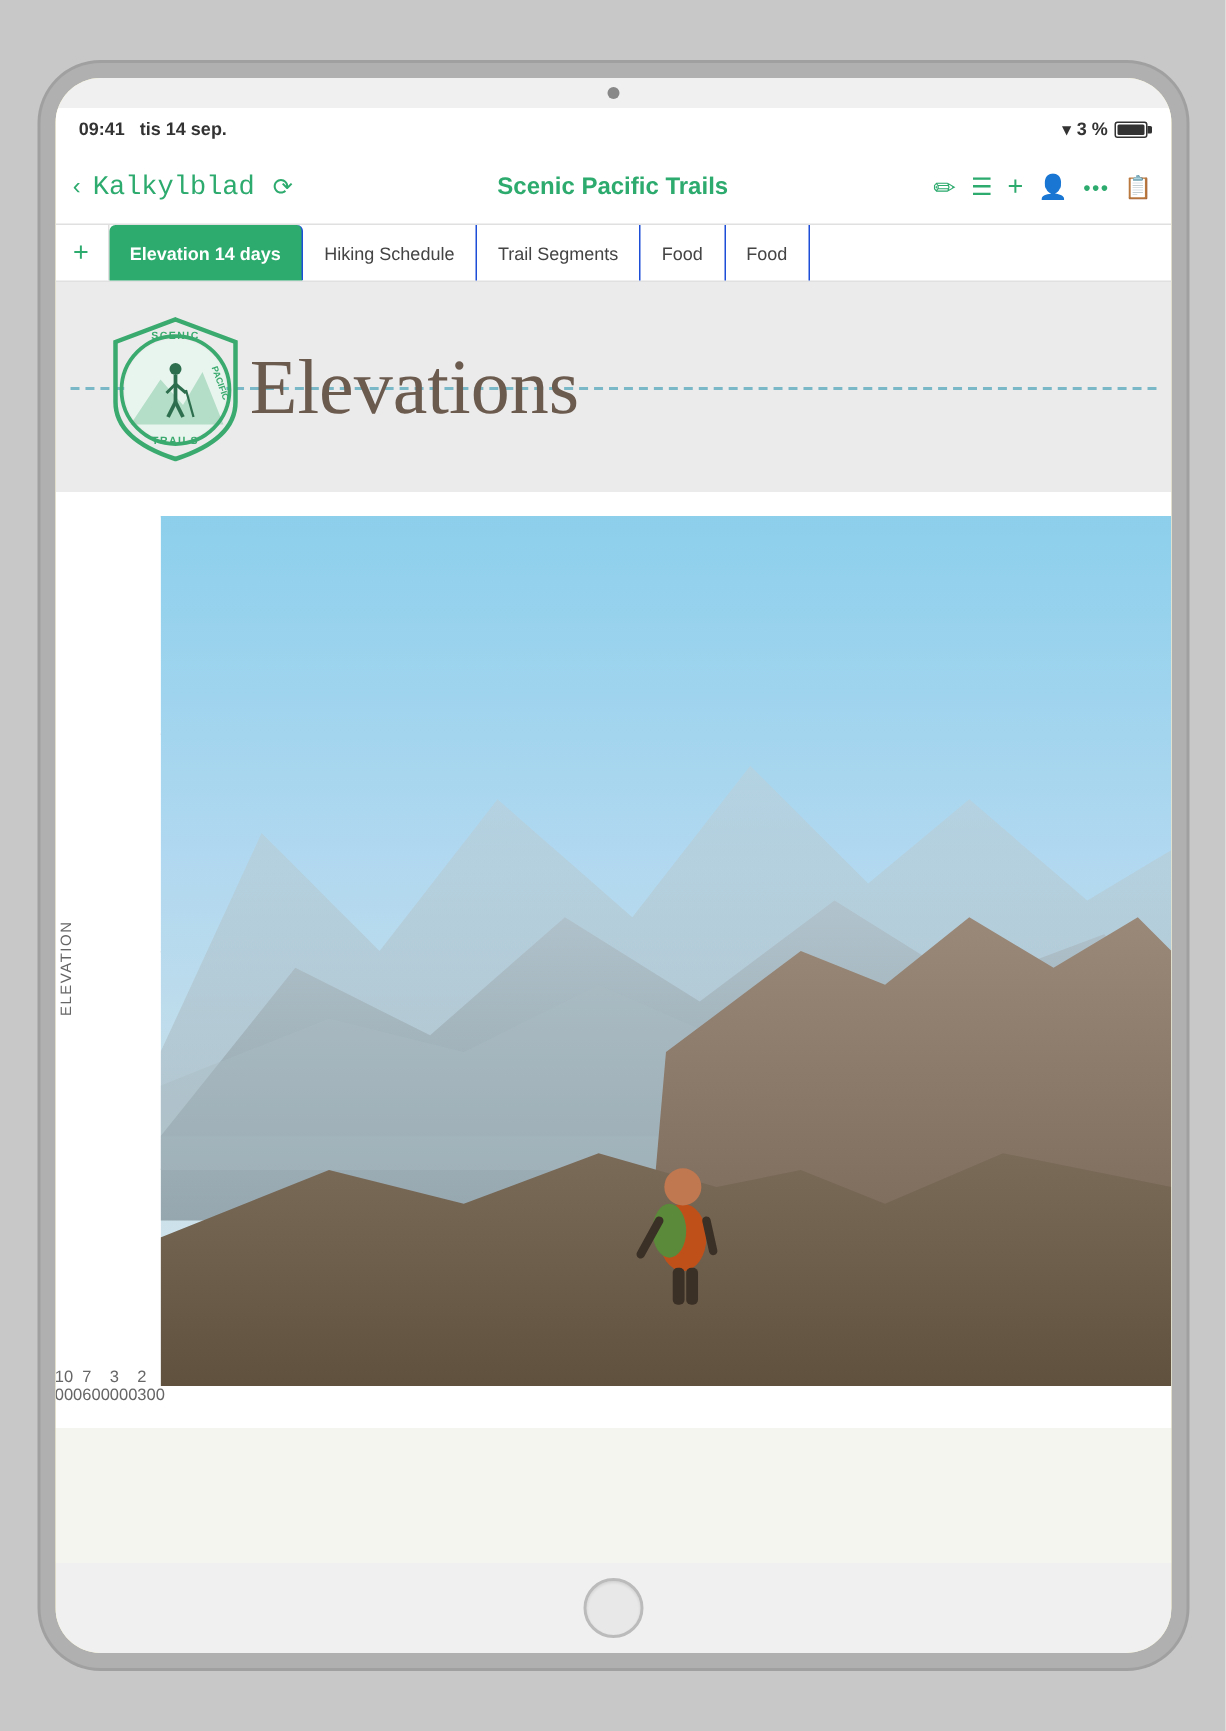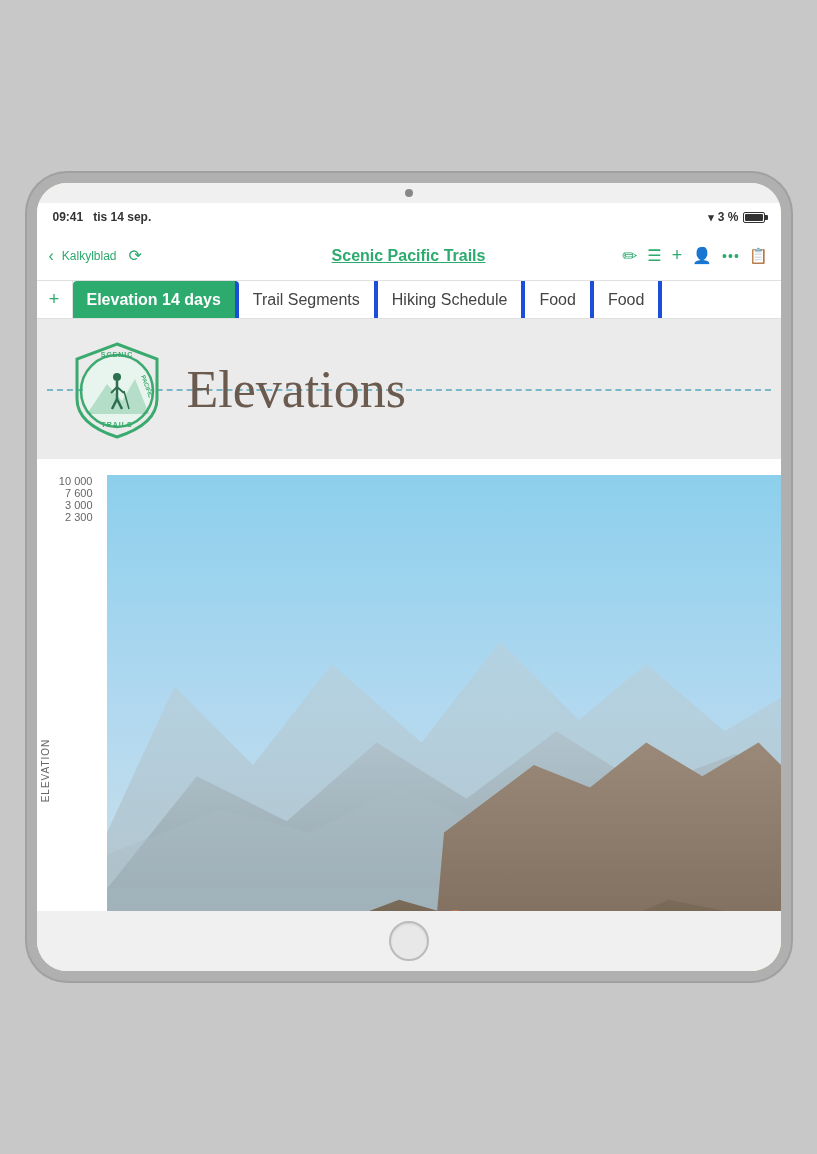--- a/index.html
+++ b/index.html
@@ -10,21 +10,21 @@
       background: #c8c8c8;
       display: flex;
       align-items: center;
       justify-content: center;
       font-family: -apple-system, 'Helvetica Neue', sans-serif;
       overflow: hidden;
     }
 
     .device {
       width: 744px;
-      height: 788px;
+      height: 1050px;
       background: #fef9c3;
       border-radius: 30px;
       box-shadow: 0 0 0 10px #b0b0b0, 0 0 0 12px #a0a0a0;
       overflow: hidden;
       position: relative;
       display: flex;
       flex-direction: column;
     }
 
     .top-camera {
@@ -105,41 +105,41 @@
 
     .toolbar-left {
       display: flex;
       align-items: center;
       gap: 8px;
       flex: 1;
     }
 
     .back-link {
       color: #2daa6e;
-      font-size: 12px;
+      font-size: 18px;
       font-weight: 500;
+      font-family: Liberation Mono, monospace;
     }
 
     .back-icon {
       color: #2daa6e;
       font-size: 16px;
     }
 
     .toolbar-center {
       flex: 1;
       display: flex;
       align-items: center;
       justify-content: center;
     }
 
     .doc-title {
       color: #2daa6e;
       font-size: 16px;
       font-weight: 700;
-      text-decoration: underline;
     }
 
     .toolbar-right {
       flex: 1;
       display: flex;
       align-items: center;
       justify-content: flex-end;
       gap: 10px;
     }
 
@@ -167,24 +167,24 @@
       font-size: 18px;
       cursor: pointer;
       border-right: 1px solid #e0e0e0;
     }
 
     .tab {
       display: flex;
       align-items: center;
       justify-content: center;
       padding: 0 14px;
-      font-size: 16px;
+      font-size: 12px;
       color: #444;
       cursor: pointer;
-      border-right: 4px solid #1d4ed8;
+      border-right: 1px solid #1d4ed8;
       white-space: nowrap;
       text-align: center;
     }
 
     .tab.active {
       background: #2daa6e;
       color: white;
       font-weight: 600;
       border-radius: 4px 4px 0 0;
     }
@@ -195,21 +195,20 @@
       overflow: hidden;
       position: relative;
     }
 
     
     .page-header {
       background: #ebebeb;
       padding: 20px 30px 20px 30px;
       display: flex;
       align-items: center;
-      gap: 20px;
       position: relative;
     }
 
     
     .dotted-line {
       position: absolute;
       left: 10px;
       right: 10px;
       top: 50%;
       border-top: 2px dashed #7ab8c8;
@@ -264,25 +263,27 @@
       transform: translateX(-50%) rotate(-90deg);
       font-size: 10px;
       color: #666;
       letter-spacing: 1px;
       text-transform: uppercase;
       white-space: nowrap;
     }
 
     .y-axis-values {
       display: flex;
-      flex-direction: column;
+      flex-direction: row;
+      justify-content: space-between;
       height: 580px;
       align-items: flex-end;
       padding-right: 6px;
       margin-left: auto;
+      margin-top: 12px;
     }
 
     .y-tick {
       font-size: 11px;
       color: #666;
     }
 
     .chart-main {
       flex: 1;
       position: relative;
@@ -374,24 +375,24 @@
       <span class="toolbar-icon" style="font-size:15px;">📋</span>
     </div>
   </div>
 
   <div class="tabs-bar">
     <div class="tab-add">+</div>
     <div class="tab active">
       <span>Elevation 14 days</span>
     </div>
     <div class="tab">
+      <span>Hiking Schedule</span>
+    </div>
+    <div class="tab">
       <span>Trail Segments</span>
-    </div>
-    <div class="tab">
-      <span>Hiking Schedule</span>
     </div>
     <div class="tab">
       <span>Food</span>
     </div>
     <div class="tab">
       <span>Food</span>
     </div>
   </div>
 
   <div class="main-content">

